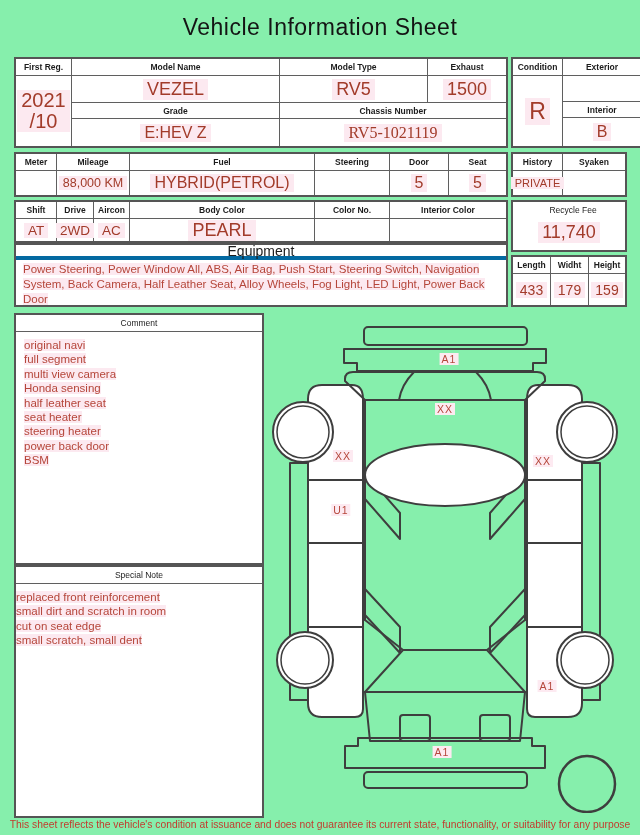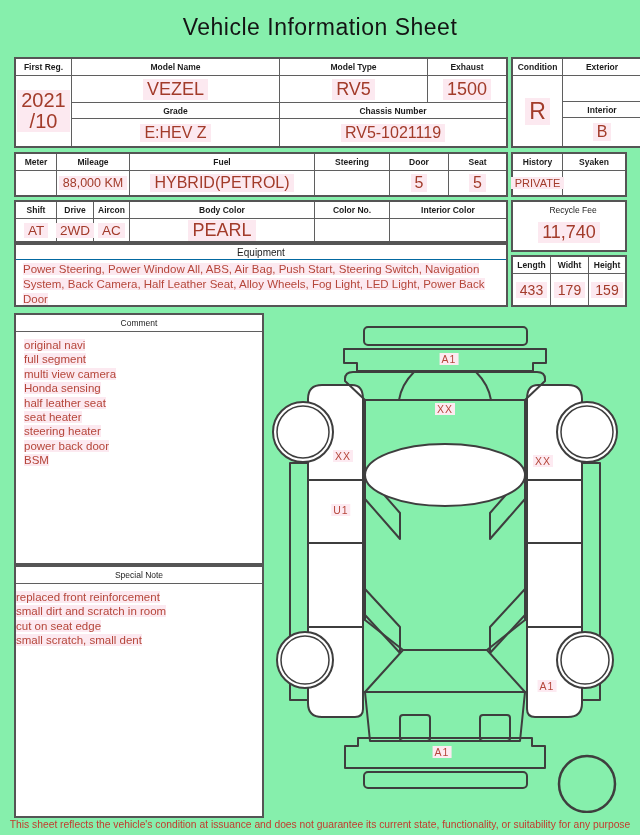--- a/index.html
+++ b/index.html
@@ -28,21 +28,21 @@
   .fs14 { font-size:14px; }
   .fs13 { font-size:13.5px; }
   .fs12 { font-size:12.5px; }
   .fs11 { font-size:11px; }
   .fs22 { font-size:23px; }
   .para {
     color:#b5463a; font-size:11.5px; line-height:14.4px; padding:4px 7px;
   }
   .para span { background:#fce9f0; white-space:pre-line; }
   .boxhdr { height:15px; display:flex; align-items:center; justify-content:center;
-    font-size:10px; color:#1c1c1c; border-bottom:1px solid #0369a1; }
+    font-size:14px; color:#1c1c1c; border-bottom:4px solid #0369a1; }
   .boxhdr17 { height:17px; display:flex; align-items:center; justify-content:center;
     font-size:8.5px; color:#1c1c1c; border-bottom:1px solid #5f5f5f; }
   .footer {
     position:absolute; top:819px; left:0; width:640px; text-align:center;
     font-size:10.3px; color:#c23b2e;
   }
   .diagram { position:absolute; left:266px; top:315px; width:374px; height:498px; }
   .diagram svg { position:absolute; left:0; top:0; }
   .marker {
     position:absolute; transform:translate(-50%,-50%); font-size:10.5px;
@@ -74,21 +74,21 @@
           <span class="hl">RV5</span>
         </div>
       <div class="val bb fs18" style="grid-row:2; grid-column:4;">
           <span class="hl">1500</span>
         </div>
       <div class="hdr bb br" style="grid-row:3; grid-column:2;">Grade</div>
       <div class="hdr bb" style="grid-row:3; grid-column:3 / span 2;">Chassis Number</div>
       <div class="val br fs16" style="grid-row:4; grid-column:2;">
           <span class="hl">E:HEV Z</span>
         </div>
-      <div class="val fs16" style="grid-row:4; grid-column:3 / span 2;">
+      <div class="val fs16" style="grid-row:4; grid-column:3 / span 2;font-family:Liberation Serif, serif;">
           <span class="hl">RV5-1021119</span>
         </div>
     </div>
   </div>
 
   <div class="box" style="left:511px; top:57px; width:132px; height:91px;">
     <div class="grid" style="grid-template-columns:50px 1fr; grid-template-rows:17px 26px 16px 1fr;">
       <div class="hdr bb br" style="grid-row:1; grid-column:1;">Condition</div>
       <div class="hdr bb" style="grid-row:1; grid-column:2;">Exterior</div>
       <div class="val br fs22" style="grid-row:2 / span 3; grid-column:1;">

